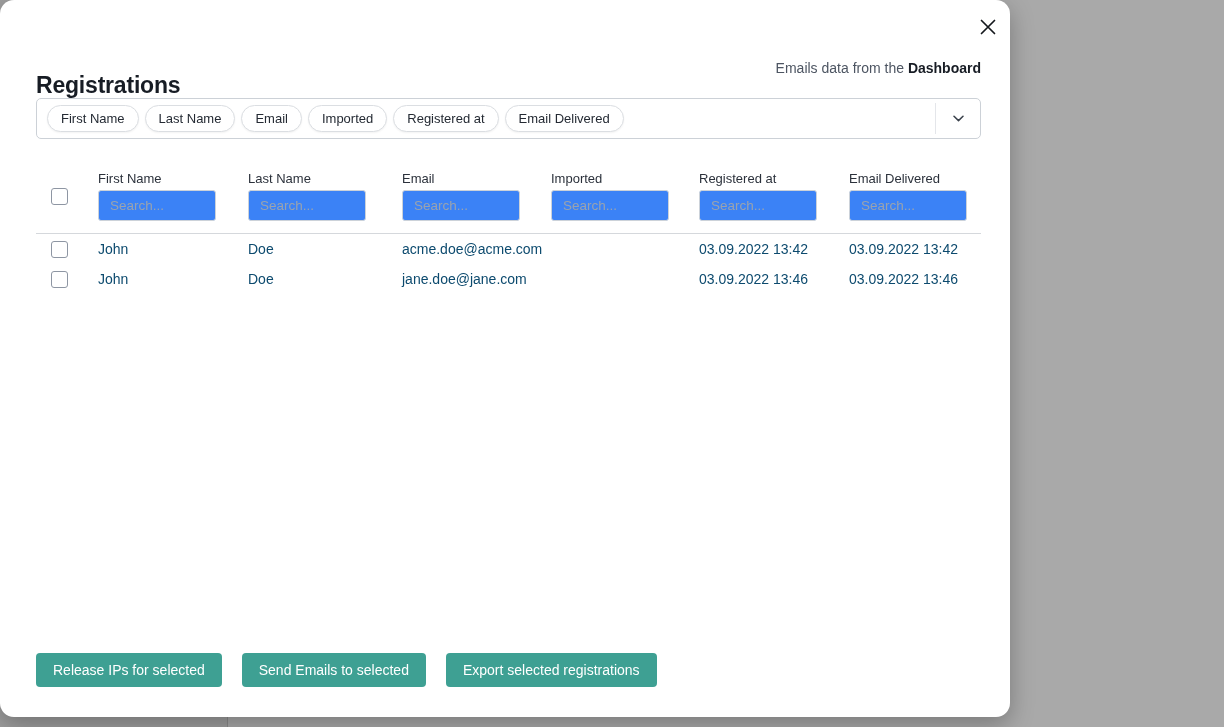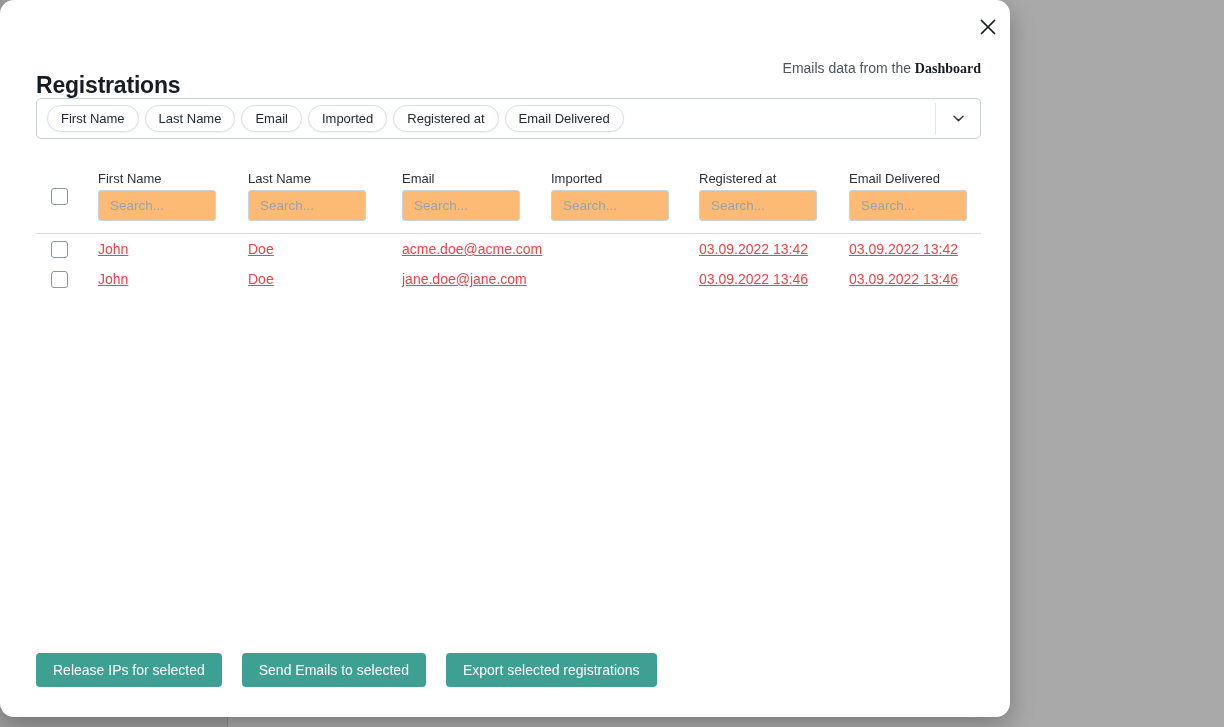--- a/index.html
+++ b/index.html
@@ -33,21 +33,21 @@
   }
 
   .page-title {
     position: absolute; left: 36px; top: 57px;
     font-size: 23px; font-weight: 700; color: #171c24; letter-spacing: -0.2px;
   }
   .export-note {
     position: absolute; right: 29px; top: 60px;
     font-size: 14px; color: #4d5562;
   }
-  .export-note .dash-link { color: #171c24; font-weight: 600; cursor: pointer; font-family: Liberation Serif, serif; }
+  .export-note .dash-link { color: #171c24; font-weight: 600; cursor: pointer; }
 
   
   .filter-bar {
     position: absolute; left: 36px; right: 29px; top: 98px; height: 41px;
     border: 1px solid #ccd1d7; border-radius: 5px;
     display: flex; align-items: center; padding-left: 10px;
     background: #fff;
   }
   .chips { display: flex; gap: 6px; }
   .chip {
@@ -73,34 +73,34 @@
     grid-template-columns: 62px 150px 154px 149px 148px 150px 1fr;
   }
   .thead .col-label {
     font-size: 13px; line-height: 14px; color: #2b313b; margin-bottom: 4px;
     white-space: nowrap;
   }
   .search-input {
     width: 118px; height: 31px;
     border: 1px solid #ccd2d9; border-radius: 3px;
     padding: 0 11px; font-size: 13.5px; color: #333;
-    font-family: inherit; outline: none; background: #fdba74;
+    font-family: inherit; outline: none; background: #3b82f6;
   }
   .search-input::placeholder { color: #9aa3af; }
   .cbx-cell { padding-left: 15px; }
   .thead .cbx-cell { padding-top: 16px; }
   .checkbox {
     appearance: none; -webkit-appearance: none;
     width: 17px; height: 17px; margin: 0;
     border: 1.5px solid #8e96a3; border-radius: 3px;
     background: #fff; cursor: pointer; display: block;
   }
   .head-divider { border: none; border-top: 1px solid #d5d8dc; margin: 12px 0 0 0; }
   .t-row { height: 30px; align-items: center; }
-  .t-row .cell { font-size: 14px; color: #ef4444; white-space: nowrap; text-decoration: underline; }
+  .t-row .cell { font-size: 14px; color: #0c4a6e; white-space: nowrap; }
   .t-row .cbx-cell { display: flex; align-items: center; }
 
   
   .actions { position: absolute; left: 36px; top: 653px; display: flex; gap: 20px; }
   .btn {
     height: 34px; padding: 0 17px;
     border: none; border-radius: 4px;
     font-size: 14px; font-weight: 500; color: #ffffff;
     font-family: inherit; cursor: pointer;
     background: #3EA093;

